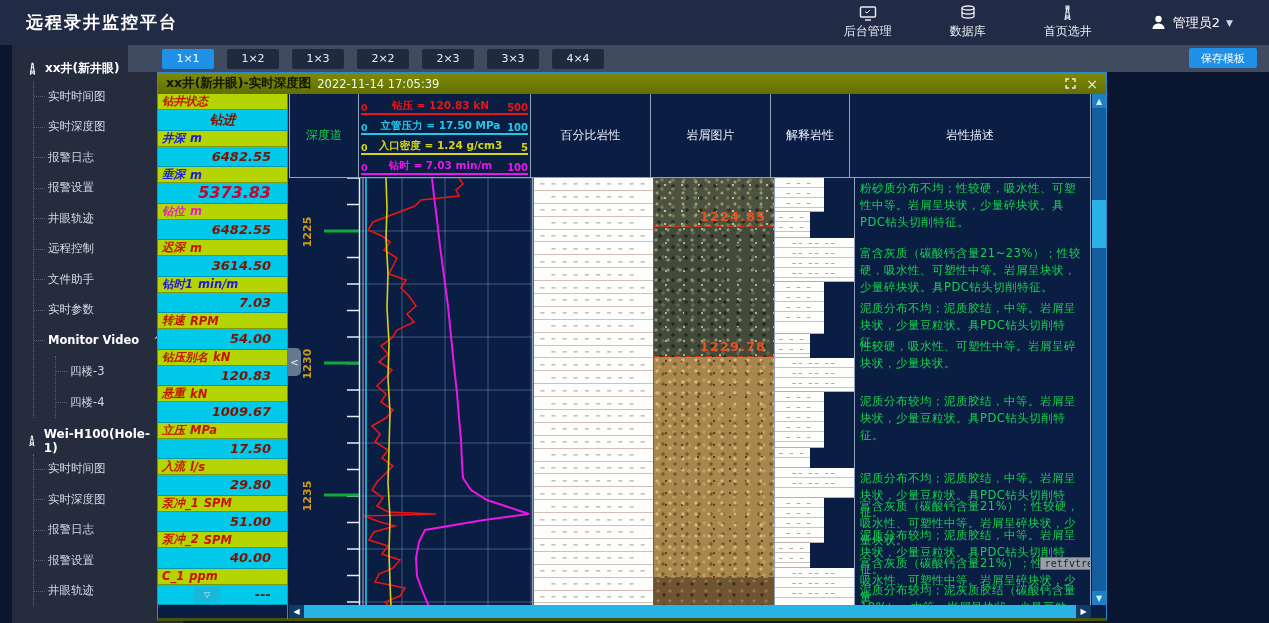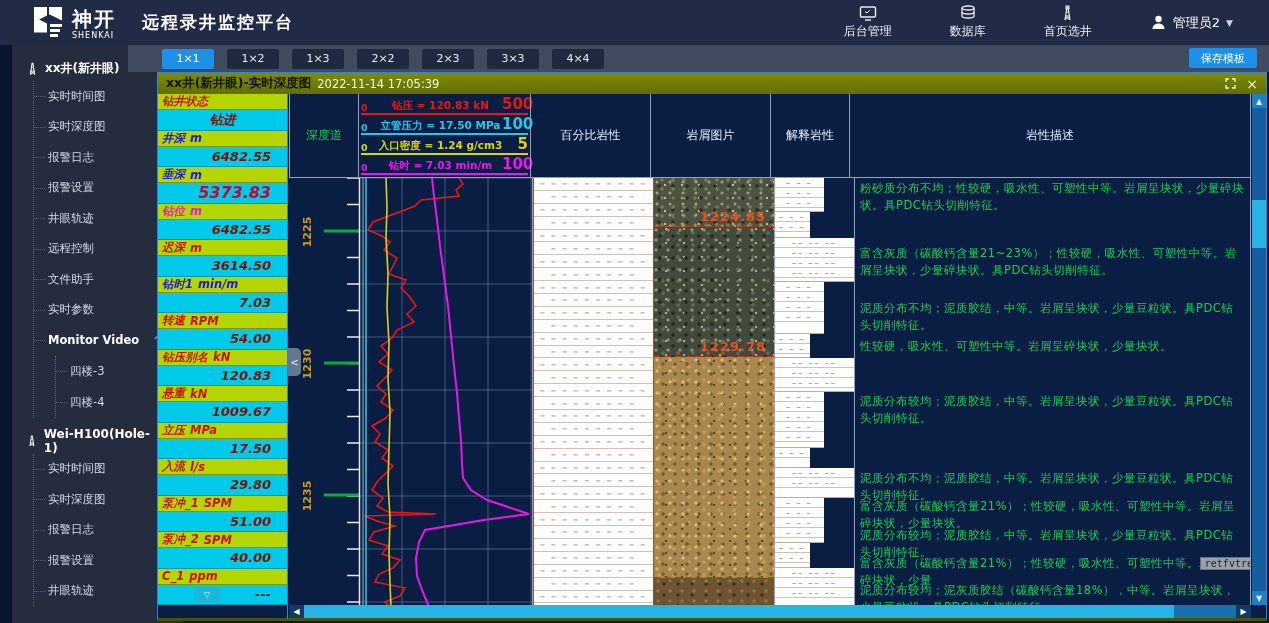--- a/index.html
+++ b/index.html
@@ -39,21 +39,21 @@
   .tree-sub .tree-item { height:31px; }
   .sidebar-collapse { position:absolute; right:0; top:268px; width:0; height:0; border-top:8px solid transparent; border-bottom:8px solid transparent; border-right:9px solid #fff; cursor:pointer; }
 
   
   .tabstrip { position:absolute; left:128px; top:45px; width:1141px; height:27px; background:#404b5f; display:flex; align-items:center; gap:13px; padding-left:34px; }
   .tab { min-width:52px; height:20px; background:#1f2940; color:#e8edf5; font-size:11px; display:flex; align-items:center; justify-content:center; border-radius:2px; cursor:pointer; padding:0 10px; }
   .tab.active { background:#1e90e8; color:#fff; }
   .save-btn { position:absolute; right:12px; top:3px; background:#1e90e8; color:#fff; font-size:11px; height:20px; padding:0 12px; display:flex; align-items:center; border-radius:2px; cursor:pointer; }
 
   
-  .window { position:absolute; left:157px; top:72px; width:1110px; height:549px; background:#0a1e44; border:1px solid #2f86d2; border-bottom:3px solid #4a5409; }
+  .window { position:absolute; left:157px; top:72px; width:950px; height:549px; background:#0a1e44; border:1px solid #2f86d2; border-bottom:3px solid #4a5409; }
   .win-title { height:21px; background:linear-gradient(#7d8b04,#626e03); display:flex; align-items:center; padding:0 8px; }
   .win-title .wt-name { color:#101400; font-size:12.5px; font-weight:bold; }
   .win-title .wt-time { color:#f2f5ec; font-size:11.5px; margin-left:6px; }
   .win-title .wt-icons { margin-left:auto; display:flex; gap:10px; align-items:center; }
   .wt-ic { color:#eef2e2; font-size:12px; cursor:pointer; line-height:1; }
 
   
   .params { position:absolute; left:0; top:21px; width:130px; height:525px; border-right:1px solid #2f86d2; }
   .p-label { height:16px; background:#b4d502; font-size:11.5px; font-weight:bold; font-style:italic; padding:0 4px; display:flex; align-items:center; gap:5px; border-bottom:1px solid #7e9702; }
   .p-value { height:20.5px; background:#00c9e9; color:#7c1400; font-size:13px; font-weight:bold; font-style:italic; display:flex; align-items:center; justify-content:flex-end; padding-right:16px; border-bottom:1px solid #0099b8; position:relative; }
@@ -65,21 +65,21 @@
   
   .chart { position:absolute; left:131px; top:21px; right:15px; bottom:13px; }
   .chead { position:absolute; left:0; top:0; height:84px; display:flex; width:100%; border-bottom:1px solid #93a2bc; }
   .ccol { border-right:1px solid #93a2bc; border-left:1px solid #93a2bc; margin-left:-1px; display:flex; align-items:center; justify-content:center; color:#e6ecf5; font-size:12px; }
   .ccol.first { border-left:1px solid #93a2bc; margin-left:0; }
   .depth-head { color:#14cd4e; }
   .legend { flex-direction:column; justify-content:center; gap:2px; padding:2px 2px; }
   .leg-row { width:100%; display:flex; align-items:flex-end; font-size:10.5px; font-weight:bold; border-bottom:2px solid; padding-bottom:0px; height:18px; }
   .leg-min { width:18px; text-align:left; font-size:9.5px; }
   .leg-mid { flex:1; text-align:center; white-space:nowrap; }
-  .leg-max { width:26px; text-align:right; font-size:15px; }
+  .leg-max { width:26px; text-align:right; font-size:10px; }
 
   .cbody { position:absolute; left:0; top:84px; height:429px; width:100%; display:flex; }
   .bcol { height:100%; position:relative; border-right:1px solid #93a2bc; }
 
   
   .trackwrap { background:#0a1e44; }
 
   
   .percent { background:#fdfdfb; border-left:1px solid #a05030; border-right:1px solid #a05030; overflow:hidden; }
   .li-row { border-bottom:1px solid #cfc0b8; color:#4a4a46; font-size:7.5px; letter-spacing:2px; display:flex; align-items:center; justify-content:center; white-space:nowrap; overflow:hidden; }
@@ -120,33 +120,20 @@
   .hs-thumb { height:13px; background:#28b2e6; width:870px; cursor:pointer; }
   .vscroll { position:absolute; right:0; top:21px; width:14px; bottom:13px; background:#145d9e; }
   .vs-btn { position:absolute; left:0; width:14px; height:14px; background:#1f7fc4; color:#cfeeff; font-size:8px; display:flex; align-items:center; justify-content:center; cursor:pointer; }
   .vs-up { top:0; } .vs-dn { bottom:0; }
   .vs-thumb { position:absolute; left:0; top:106px; width:14px; height:48px; background:#28b2e6; cursor:pointer; }
 </style>
 </head>
 <body>
 
 <div class="topbar">
-  <div class="logo-wrap">
-    <div class="logo-mark">
-      <div class="lm-a"></div>
-        <div class="lm-b"></div>
-        <div class="lm-l1"></div>
-        <div class="lm-l2"></div>
-        <div class="lm-l3"></div>
-    </div>
-    <div>
-      <div class="brand-cn">神开</div>
-      <div class="brand-en">SHENKAI</div>
-    </div>
-  </div>
   <div class="app-title">远程录井监控平台</div>
   <div class="topmenu">
     <div class="topmenu-item">
       <svg width="18" height="15" viewBox="0 0 18 15">
           <rect x="1.5" y="1" width="15" height="10" rx="1" fill="none" stroke="#e8edf5" stroke-width="1.4"></rect>
           <path d="M6 5.5l2 1.5 3-3" stroke="#e8edf5" stroke-width="1" fill="none"></path>
           <line x1="6" y1="14" x2="12" y2="14" stroke="#e8edf5" stroke-width="1.4"></line>
         </svg>
       <span>后台管理</span>
     </div>

